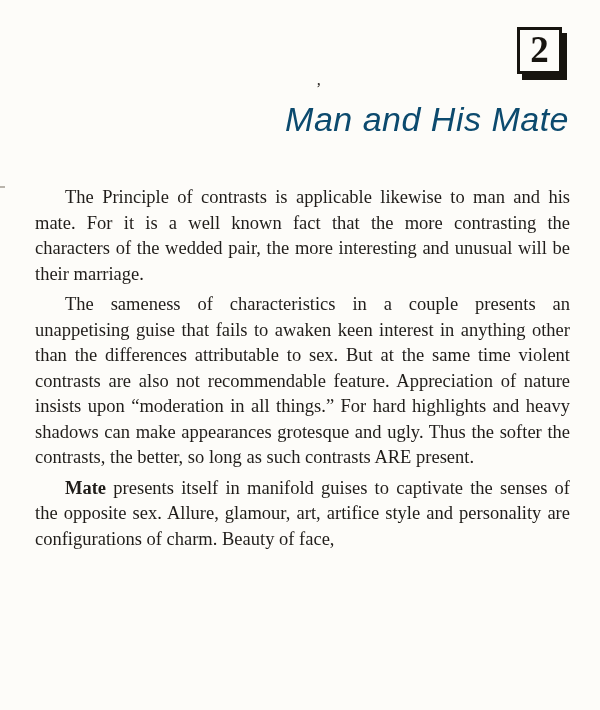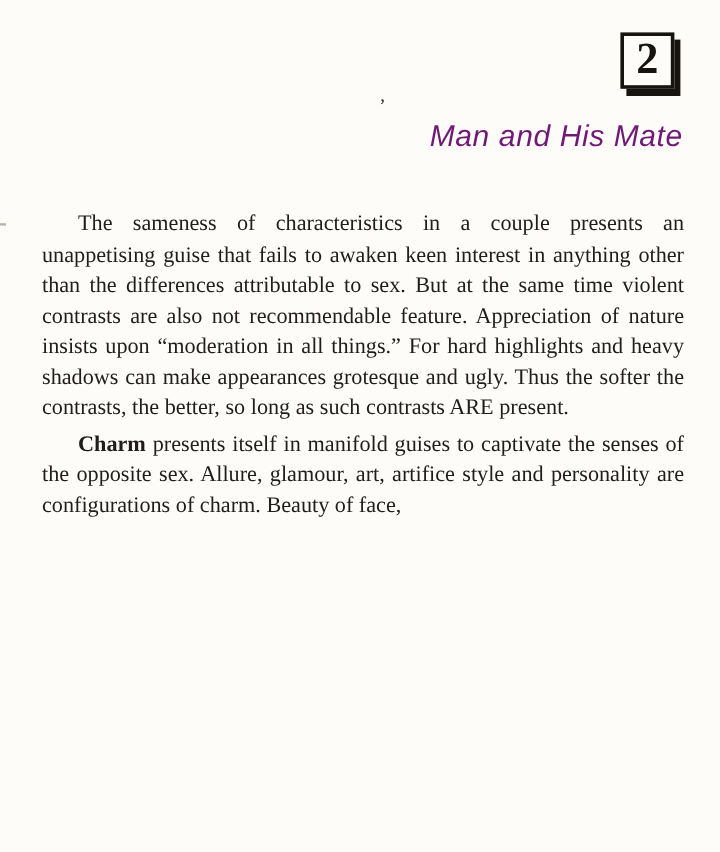--- a/index.html
+++ b/index.html
@@ -37,23 +37,23 @@
     line-height: 1;
     color: #17140f;
     transform: translateY(-1px);
   }
   .chapter-title {
     margin: 100px 31px 0 0;
     text-align: right;
     font-family: "Liberation Sans", sans-serif;
     font-style: italic;
     font-weight: 500;
-    font-size: 25px;
+    font-size: 34px;
     letter-spacing: 0.5px;
-    color: #701a75;
+    color: #0c4a6e;
   }
   .body-text {
     margin: 46px 30px 0 35px;
     text-align: justify;
     font-size: 18.5px;
     line-height: 25.5px;
   }
   .para {
     margin: 0 0 5px 0;
     text-indent: 30px;
@@ -84,17 +84,18 @@
   <div class="chapter-box">
     <span class="chapter-number">2</span>
   </div>
 
   <span class="ink-speck">’</span>
   <span class="margin-tick"></span>
 
   <h1 class="chapter-title">Man and His Mate</h1>
 
   <div class="body-text">
+      <p class="para"><span class="">The Principle of contrasts is applicable likewise to man and his mate. For it is a well known fact that the more contrasting the characters of the wedded pair, the more interesting and unusual will be their marriage.</span></p>
       <p class="para"><span class="">The sameness of characteristics in a couple presents an unappetising  guise that fails to awaken keen interest in anything other than the differences attributable to sex. But at the same time violent contrasts are also not recommendable feature. Appreciation of nature insists upon “</span><span class="it">moderation in all things.</span><span class="">” For hard highlights and heavy shadows can make appearances grotesque and ugly. Thus the softer the contrasts, the better, so long as such contrasts </span><span class="it">ARE</span><span class=""> present.</span></p>
-      <p class="para"><span class="bd">Charm</span><span class=""> presents itself in manifold guises to captivate the senses of the opposite sex. Allure, glamour, art, artifice style and personality are configurations of charm. Beauty of face,</span></p>
+      <p class="para"><span class="bd">Mate</span><span class=""> presents itself in manifold guises to captivate the senses of the opposite sex. Allure, glamour, art, artifice style and personality are configurations of charm. Beauty of face,</span></p>
     </div>
 
 </div>
 
 </body></html>

